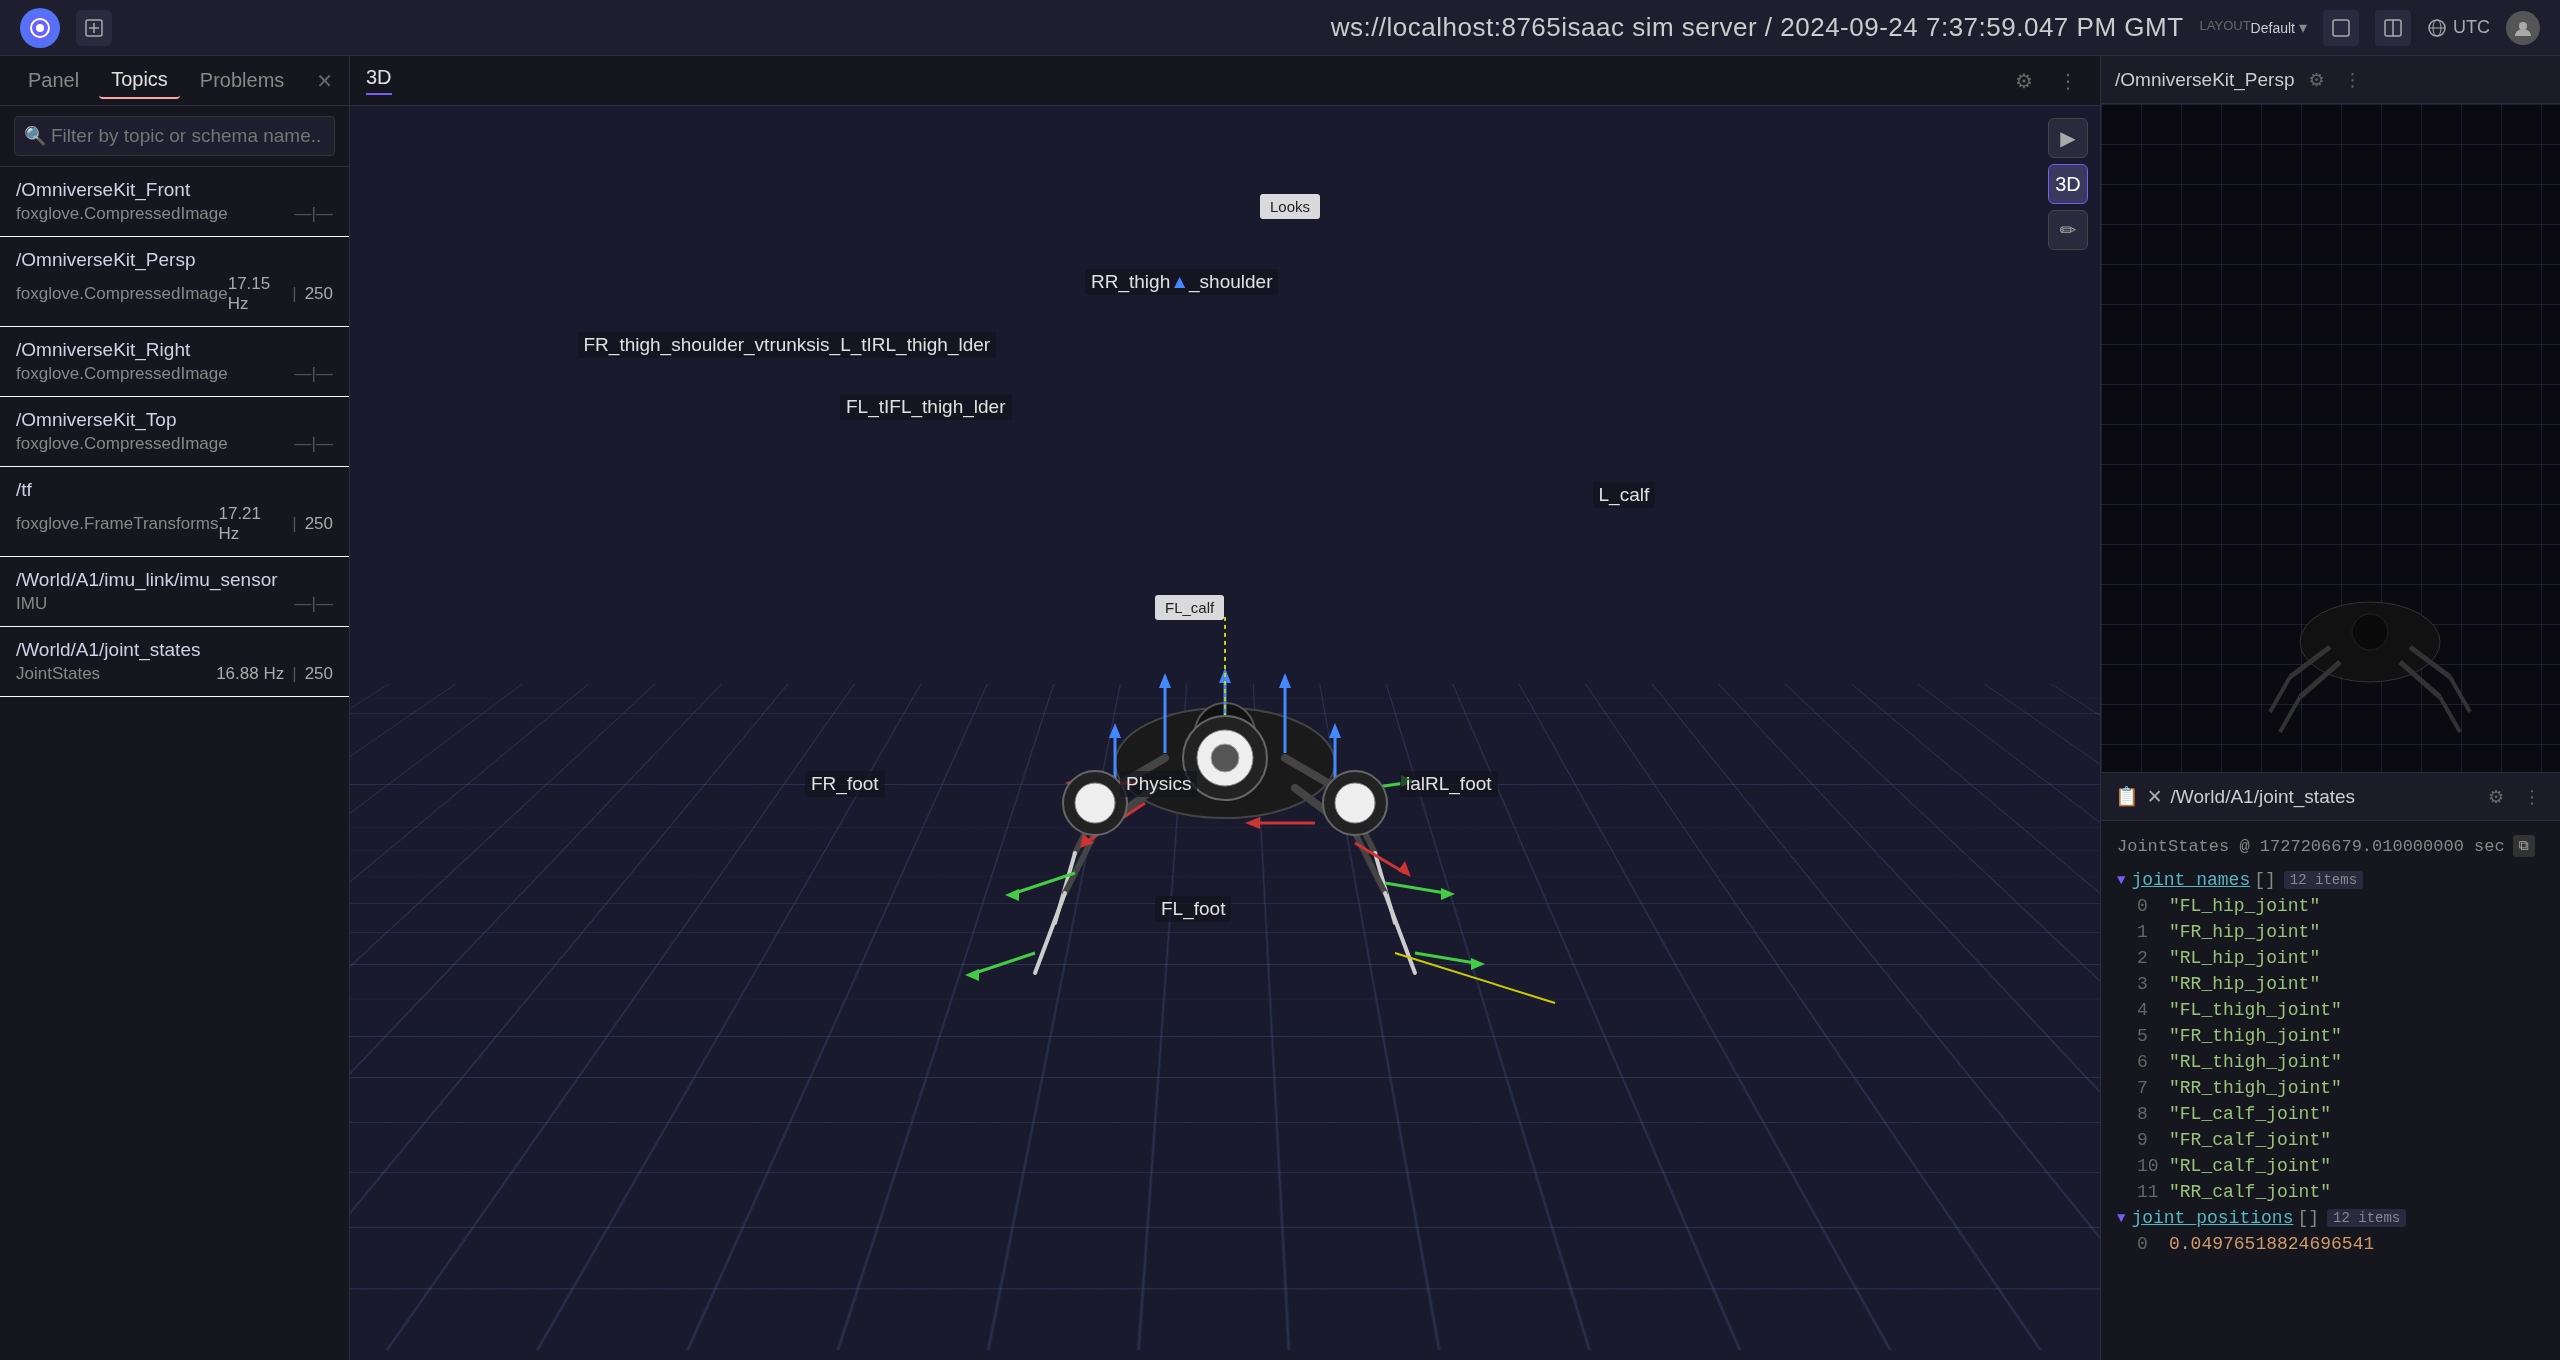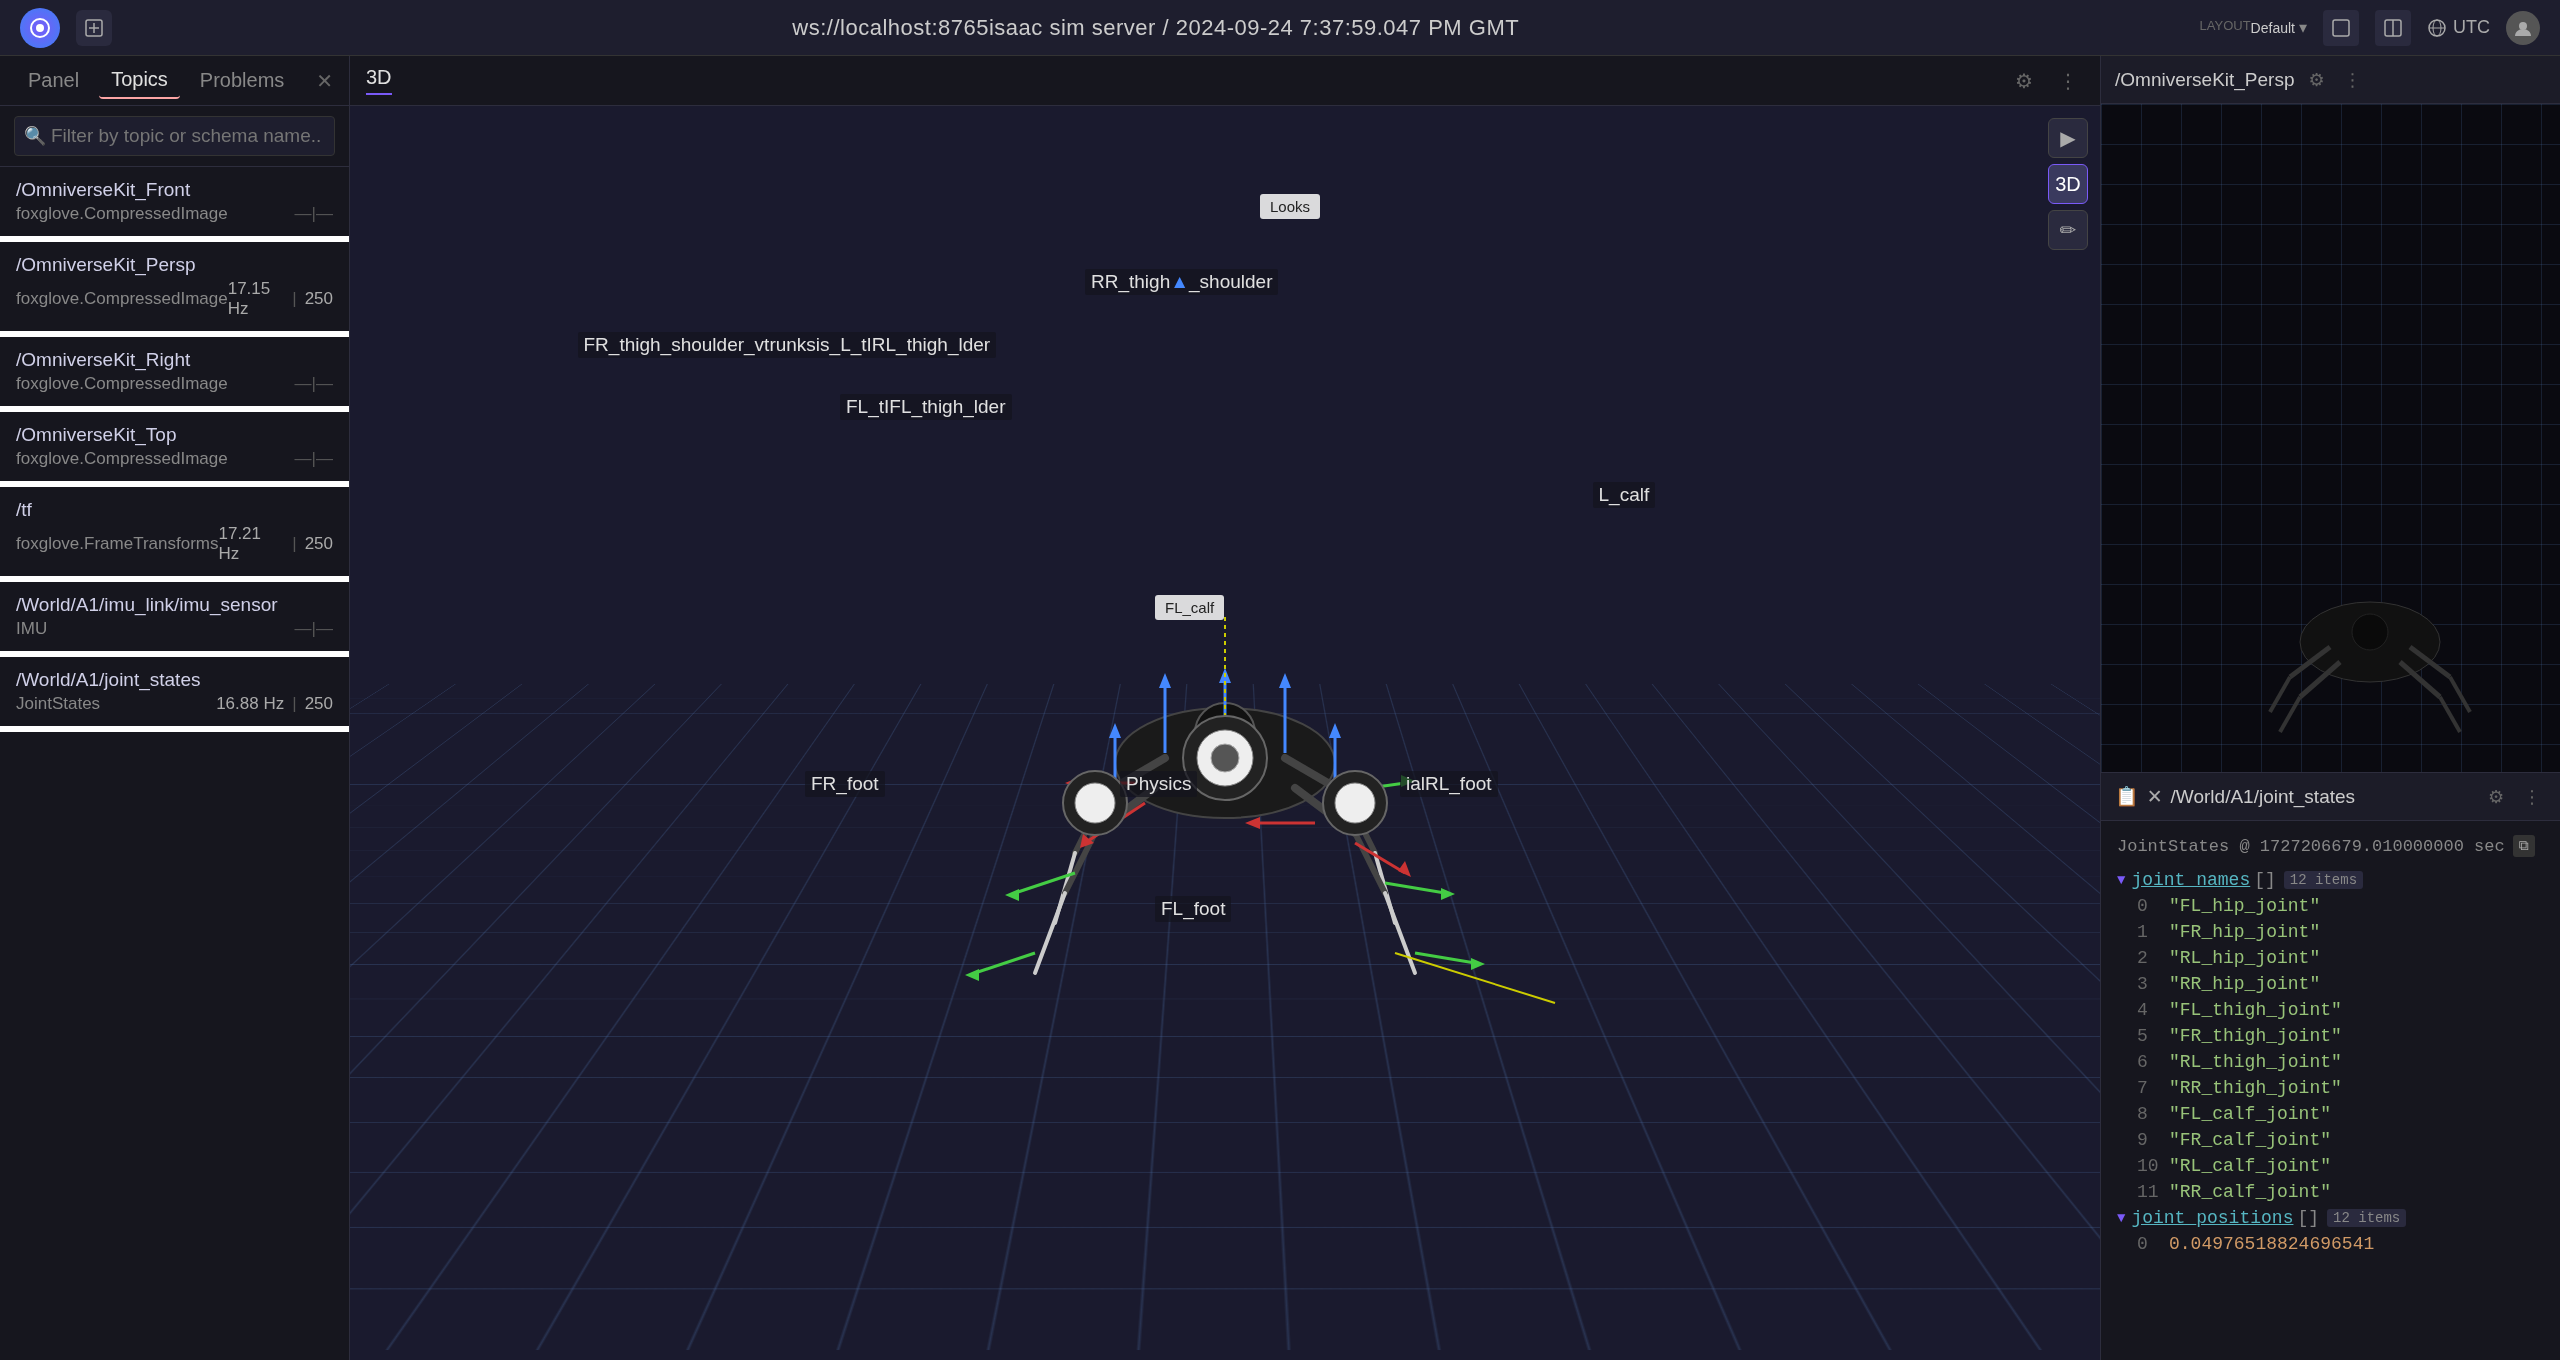--- a/index.html
+++ b/index.html
@@ -35,22 +35,22 @@
       width: 36px; height: 36px;
       background: #2a2a3e;
       border-radius: 6px;
       display: flex; align-items: center; justify-content: center;
       color: #aaa;
       cursor: pointer;
       font-size: 18px;
     }
     .topbar-title {
       flex: 1;
-      text-align: center;
-      font-size: 22px;
+      text-align: right;
+      font-size: 26px;
       color: #ccc;
       letter-spacing: 0.5px;
     }
     .topbar-right {
       display: flex; align-items: center; gap: 16px;
     }
     .layout-selector {
       display: flex; align-items: flex-start;
       font-size: 16px; color: #888;
     }
@@ -144,21 +144,21 @@
       transform: translateY(-50%);
       color: #666;
       font-size: 18px;
     }
     .topic-list {
       flex: 1;
       overflow-y: auto;
     }
     .topic-item {
       padding: 12px 16px;
-      border-bottom: 6px solid #ffffff;
+      border-bottom: 1px solid #ffffff;
       cursor: pointer;
     }
     .topic-name {
       font-size: 19px;
       color: #d0d0e8;
       margin-bottom: 3px;
     }
     .topic-meta {
       display: flex;
       align-items: center;

